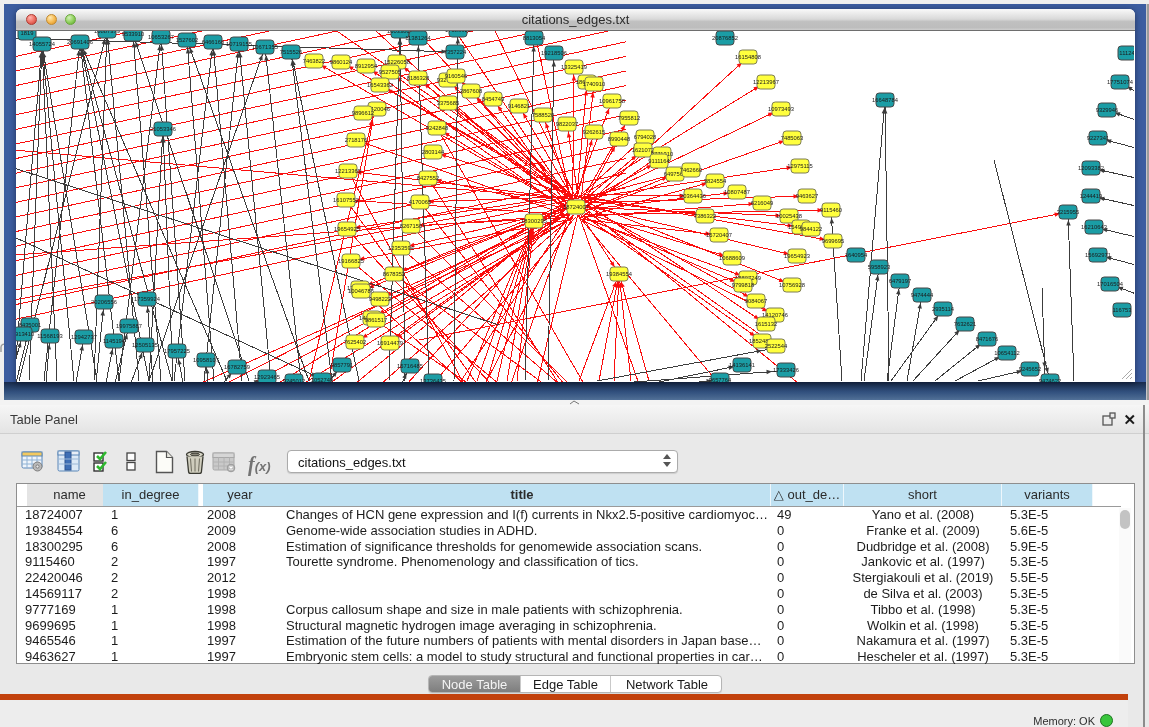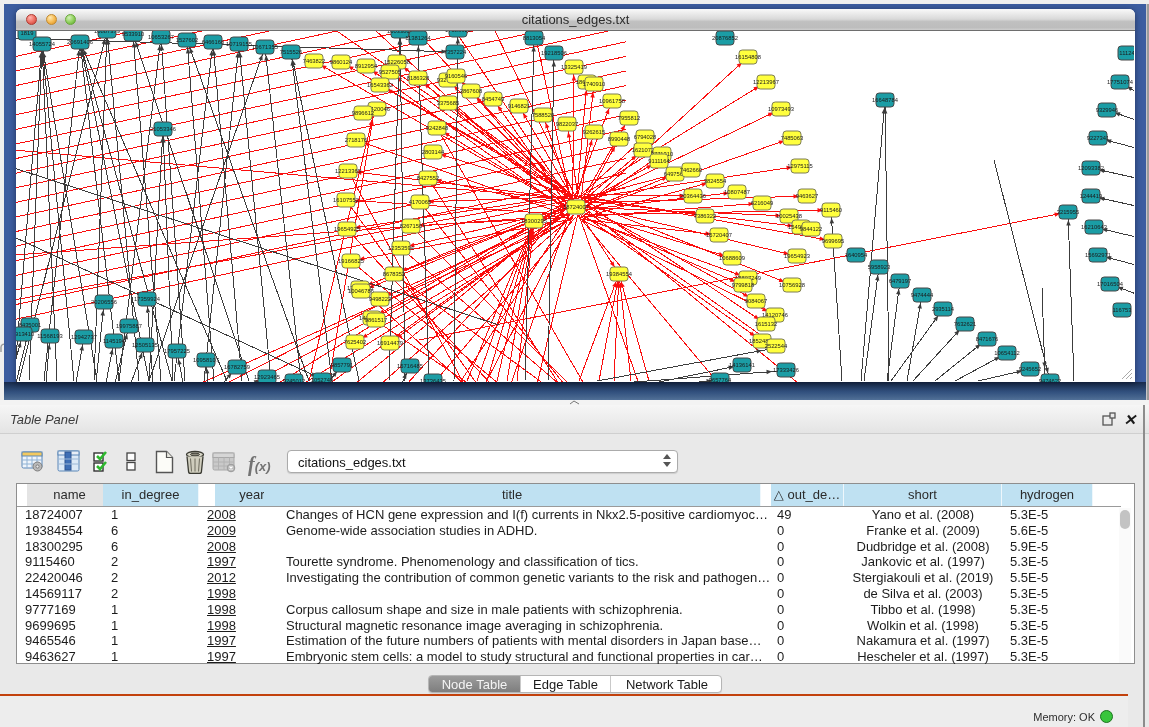--- a/index.html
+++ b/index.html
@@ -16,21 +16,21 @@
   border-bottom:1px solid #6e6e6e; }
 #tbar .ttl { position:absolute; left:0; right:0; top:3px; text-align:center; font-size:13px; color:#2c2c2c; }
 .tl { position:absolute; top:5px; width:11px; height:11px; border-radius:50%; }
 #canvas { position:absolute; left:0; top:22px; width:1119px; height:351px; background:#fff; overflow:hidden; }
 #grip { position:absolute; right:2px; bottom:2px; width:14px; height:14px; }
 
 #divd { position:absolute; left:0; top:400px; width:1149px; height:5px; background:#f3f3f3; }
 
 #tpanel { position:absolute; left:0; top:405px; width:1149px; height:322px; background:#e9e9e9; }
 #tpttl { position:absolute; left:0; top:0; width:100%; height:29px;
-  background:linear-gradient(180deg,#f6f6f6,#e4e4e4); border-bottom:1px solid #cfcfcf;font-style:italic; }
+  background:linear-gradient(180deg,#f6f6f6,#e4e4e4); border-bottom:1px solid #cfcfcf; }
 #tpttl span { position:absolute; left:10px; top:7px; font-size:13px; color:#3a3a3a; }
 #fico { position:absolute; right:33px; top:7px; width:14px; height:14px; }
 #xico { position:absolute; right:13px; top:6px; font-size:15px; font-weight:bold; color:#1a1a1a; }
 #tbarrow { position:absolute; left:14px; top:33px; right:14px; height:44px; }
 .tbi { position:absolute; top:12px; }
 .fx { font-size:16px; color:#737373; top:15px; }
 .fx i { font-family:"Liberation Serif", serif; font-weight:bold; font-size:20px; }
 .fx span { font-size:13px; font-style:italic; font-weight:bold; }
 #combo { position:absolute; left:273px; top:12px; width:391px; height:23px; background:#fff;
   border:1px solid #ababab; border-radius:4px; box-shadow:0 1px 1px rgba(0,0,0,.12); }
@@ -39,47 +39,47 @@
 #combo .arr .up { width:0; height:0; border-left:4px solid transparent; border-right:4px solid transparent; border-bottom:5px solid #555; margin-bottom:2.5px; }
 #combo .arr .dn { width:0; height:0; border-left:4px solid transparent; border-right:4px solid transparent; border-top:5px solid #555; }
 
 #tbl { position:absolute; left:16px; top:78px; width:1119px; height:181px; background:#fff;
   border:1px solid #8e8e8e; }
 #thead { position:absolute; left:0; top:0; width:1104px; height:23px; border-bottom:1px solid #9a9a9a; }
 .th { position:absolute; top:0; height:22px; background:#bfe1f2; border-right:1px solid #eef7fc;
   font-size:13px; color:#2b2b2b; text-align:center; line-height:22px; }
 #th0 { left:10px; width:86px; background:#e4e4e4; border-right:1px solid #aaa; }
 #th1 { left:86px; width:96px; }
-#th2 { left:198px; width:75px; }
-#th3 { left:247px; width:497px; }
+#th2 { left:186px; width:75px; }
+#th3 { left:257px; width:497px;font-weight:bold; }
 #th4 { left:754px; width:73px; }
 #th5 { left:827px; width:158px; }
 #th6 { left:985px; width:91px; }
 #tbody { position:absolute; left:0; top:23px; width:1104px; height:157px; font-size:13px; color:#1c1c1c; }
 .tr { position:relative; height:15.8px; line-height:15.8px; white-space:nowrap; }
 .c { position:absolute; top:0; overflow:hidden; }
 .c0 { left:8px; width:78px; }
 .c1 { left:94px; width:88px; }
-.c2 { left:190px; width:67px;text-decoration:underline; }
+.c2 { left:190px; width:67px; }
 .c3 { left:269px; width:485px; }
 .c4 { left:760px; width:67px; }
 .c5 { left:827px; width:158px; text-align:center; }
 .c6 { left:993px; width:83px; }
 #vscroll { position:absolute; right:3px; top:24px; width:12px; height:155px; background:#fafafa; }
 #vthumb { position:absolute; left:1px; top:2px; width:10px; height:19px; background:#c3c3c3; border-radius:5px; }
 
 #tabs { position:absolute; left:428px; top:270px; width:294px; height:18px; border:1px solid #b5b5b5;
   border-radius:4px; background:#fff; box-shadow:0 1px 1px rgba(0,0,0,.08); font-size:13px; }
 .tab { position:absolute; top:0; height:16px; line-height:17px; text-align:center; color:#1a1a1a; }
 #tab0 { left:0; width:91px; background:linear-gradient(180deg,#9c9c9c,#7e7e7e); color:#f4f4f4;
   border-radius:3px 0 0 3px; }
 #tab1 { left:91px; width:90px; border-left:1px solid #c9c9c9; }
 #tab2 { left:181px; width:113px; border-left:1px solid #c9c9c9; }
 
-#foot { position:absolute; left:0; top:289px; width:1128px; height:33px; background:#ededed; border-top:2px solid #c2410c; }
+#foot { position:absolute; left:0; top:289px; width:1128px; height:33px; background:#ededed; border-top:6px solid #c2410c; }
 #mem { position:absolute; right:33px; top:15px; font-size:11px; color:#2e2e2e; }
 #memdot { position:absolute; right:15px; top:14px; width:13px; height:13px; border-radius:50%;
   background:#39c53c; border:1.5px solid #1c741f; }
 #redge { position:absolute; right:4px; top:0; width:2px; height:322px; background:#8c8c8c; z-index:9; }
 </style></head>
 <body>
 <div id="stage">
   <div id="gsec">
     <svg style="position:absolute;left:0px;top:343px" width="7" height="10" viewBox="0 0 7 10">
         <path d="M1 9V4a3 3 0 0 1 5-2" fill="none" stroke="#9a9a9a" stroke-width="1.4"></path>
@@ -841,21 +841,21 @@
         </div>
     </div>
     <div id="tbl">
       <div id="thead">
         <div class="th" id="th0">name</div>
         <div class="th" id="th1">in_degree</div>
         <div class="th" id="th2">year</div>
         <div class="th" id="th3">title</div>
         <div class="th" id="th4">△ out_de…</div>
         <div class="th" id="th5">short</div>
-        <div class="th" id="th6">hydrogen</div>
+        <div class="th" id="th6">variants</div>
       </div>
       <div id="tbody">
           <div class="tr">
 <div class="c c0">18724007</div>
             <div class="c c1">1</div>
             <div class="c c2">2008</div>
 <div class="c c3">Changes of HCN gene expression and I(f) currents in Nkx2.5-positive cardiomyoc…</div>
             <div class="c c4">49</div>
             <div class="c c5">Yano et al. (2008)</div>
 <div class="c c6">5.3E-5</div>
@@ -866,38 +866,38 @@
             <div class="c c2">2009</div>
 <div class="c c3">Genome-wide association studies in ADHD.</div>
             <div class="c c4">0</div>
             <div class="c c5">Franke et al. (2009)</div>
 <div class="c c6">5.6E-5</div>
           </div>
 <div class="tr">
 <div class="c c0">18300295</div>
             <div class="c c1">6</div>
             <div class="c c2">2008</div>
+<div class="c c3">Estimation of significance thresholds for genomewide association scans.</div>
             <div class="c c4">0</div>
             <div class="c c5">Dudbridge et al. (2008)</div>
 <div class="c c6">5.9E-5</div>
           </div>
 <div class="tr">
 <div class="c c0">9115460</div>
             <div class="c c1">2</div>
             <div class="c c2">1997</div>
 <div class="c c3">Tourette syndrome. Phenomenology and classification of tics.</div>
             <div class="c c4">0</div>
             <div class="c c5">Jankovic et al. (1997)</div>
 <div class="c c6">5.3E-5</div>
           </div>
 <div class="tr">
 <div class="c c0">22420046</div>
             <div class="c c1">2</div>
             <div class="c c2">2012</div>
-<div class="c c3">Investigating the contribution of common genetic variants to the risk and pathogen…</div>
             <div class="c c4">0</div>
             <div class="c c5">Stergiakouli et al. (2019)</div>
 <div class="c c6">5.5E-5</div>
           </div>
 <div class="tr">
 <div class="c c0">14569117</div>
             <div class="c c1">2</div>
             <div class="c c2">1998</div>
             <div class="c c4">0</div>
             <div class="c c5">de Silva et al. (2003)</div>
@@ -909,21 +909,21 @@
             <div class="c c2">1998</div>
 <div class="c c3">Corpus callosum shape and size in male patients with schizophrenia.</div>
             <div class="c c4">0</div>
             <div class="c c5">Tibbo et al. (1998)</div>
 <div class="c c6">5.3E-5</div>
           </div>
 <div class="tr">
 <div class="c c0">9699695</div>
             <div class="c c1">1</div>
             <div class="c c2">1998</div>
-<div class="c c3">Structural magnetic resonance image averaging in schizophrenia.</div>
+<div class="c c3">Structural magnetic hydrogen image averaging in schizophrenia.</div>
             <div class="c c4">0</div>
             <div class="c c5">Wolkin et al. (1998)</div>
 <div class="c c6">5.3E-5</div>
           </div>
 <div class="tr">
 <div class="c c0">9465546</div>
             <div class="c c1">1</div>
             <div class="c c2">1997</div>
 <div class="c c3">Estimation of the future numbers of patients with mental disorders in Japan base…</div>
             <div class="c c4">0</div>

